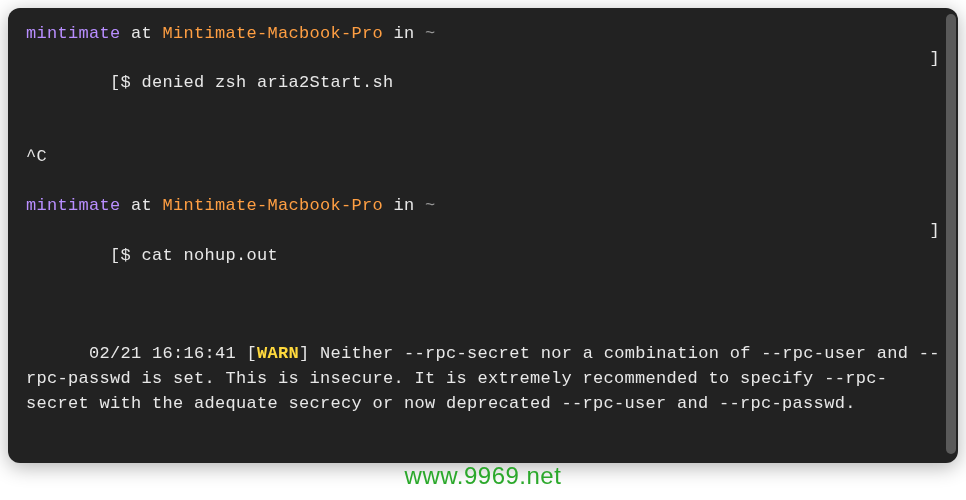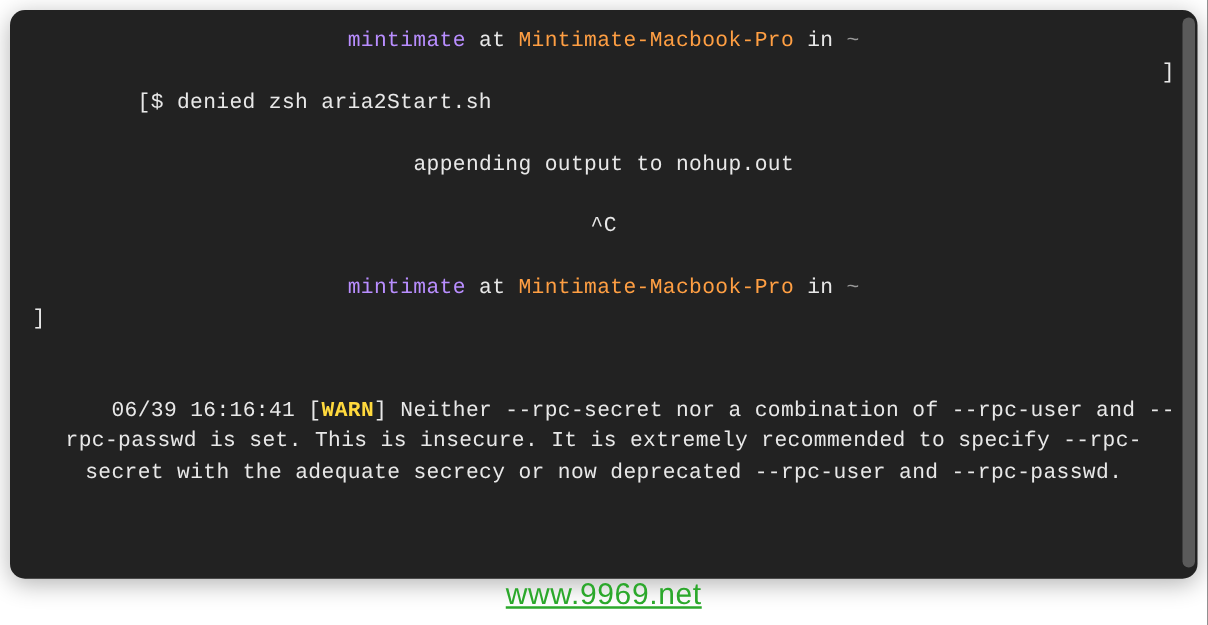--- a/index.html
+++ b/index.html
@@ -17,21 +17,20 @@
     .terminal-window {
       position: absolute;
       top: 8px;
       left: 8px;
       width: 950px;
       height: 455px;
       background: #222222;
       border-radius: 12px;
       box-shadow: 0 4px 20px rgba(0,0,0,0.3);
       overflow: hidden;
-      text-align: center;
     }
     .terminal-content {
       padding: 14px 18px;
       color: #e8e8e8;
       font-size: 17px;
       line-height: 1.45;
       letter-spacing: 0.3px;
       font-weight: 500;
     }
     .prompt-line {
@@ -71,21 +70,20 @@
     }
     .watermark {
       position: absolute;
       bottom: 10px;
       left: 50%;
       transform: translateX(-50%);
       color: #2ba82b;
       font-size: 24px;
       font-family: Arial, sans-serif;
       letter-spacing: 0.5px;
-      text-decoration: underline;
     }
     .scrollbar {
       position: absolute;
       right: 2px;
       top: 6px;
       width: 10px;
       height: 440px;
       background: #5a5a5a;
       border-radius: 5px;
     }
@@ -101,39 +99,41 @@
       <span class="user">mintimate</span><span class="at"> at </span><span class="host">Mintimate-Macbook-Pro</span><span class="in"> in </span><span class="path">~</span>
     </div>
 
     <div class="cmd-line">
       <span>
         <span class="cmd-bracket">[</span><span>$ </span><span>denied zsh aria2Start.sh</span>
       </span>
       <span class="cmd-bracket">]</span>
     </div>
 
-    <div class="output-line">appending output to nohup.out</div>
 
     <div class="blank-line"></div>
 
     <div class="output-line">^C</div>
 
     <div class="blank-line"></div>
 
     <div class="prompt-line">
       <span class="user">mintimate</span><span class="at"> at </span><span class="host">Mintimate-Macbook-Pro</span><span class="in"> in </span><span class="path">~</span>
     </div>
 
     <div class="cmd-line">
+      <span>
+        <span class="cmd-bracket">[</span><span>$ </span><span>cat nohup.out</span>
+      </span>
       <span class="cmd-bracket">]</span>
     </div>
 
 
     <div class="blank-line"></div>
 
     <div class="output-line">
-      <span>06/39 16:16:41 </span><span>[</span><span class="warn">WARN</span><span>]</span><span> Neither --rpc-secret nor a combination of --rpc-user and --rpc-passwd is set. This is insecure. It is extremely recommended to specify --rpc-secret with the adequate secrecy or now deprecated --rpc-user and --rpc-passwd.</span>
+      <span>02/21 16:16:41 </span><span>[</span><span class="warn">WARN</span><span>]</span><span> Neither --rpc-secret nor a combination of --rpc-user and --rpc-passwd is set. This is insecure. It is extremely recommended to specify --rpc-secret with the adequate secrecy or now deprecated --rpc-user and --rpc-passwd.</span>
     </div>
 
   </div>
 </div>
 
 <div class="watermark">www.9969.net</div>
 
 </body></html>

